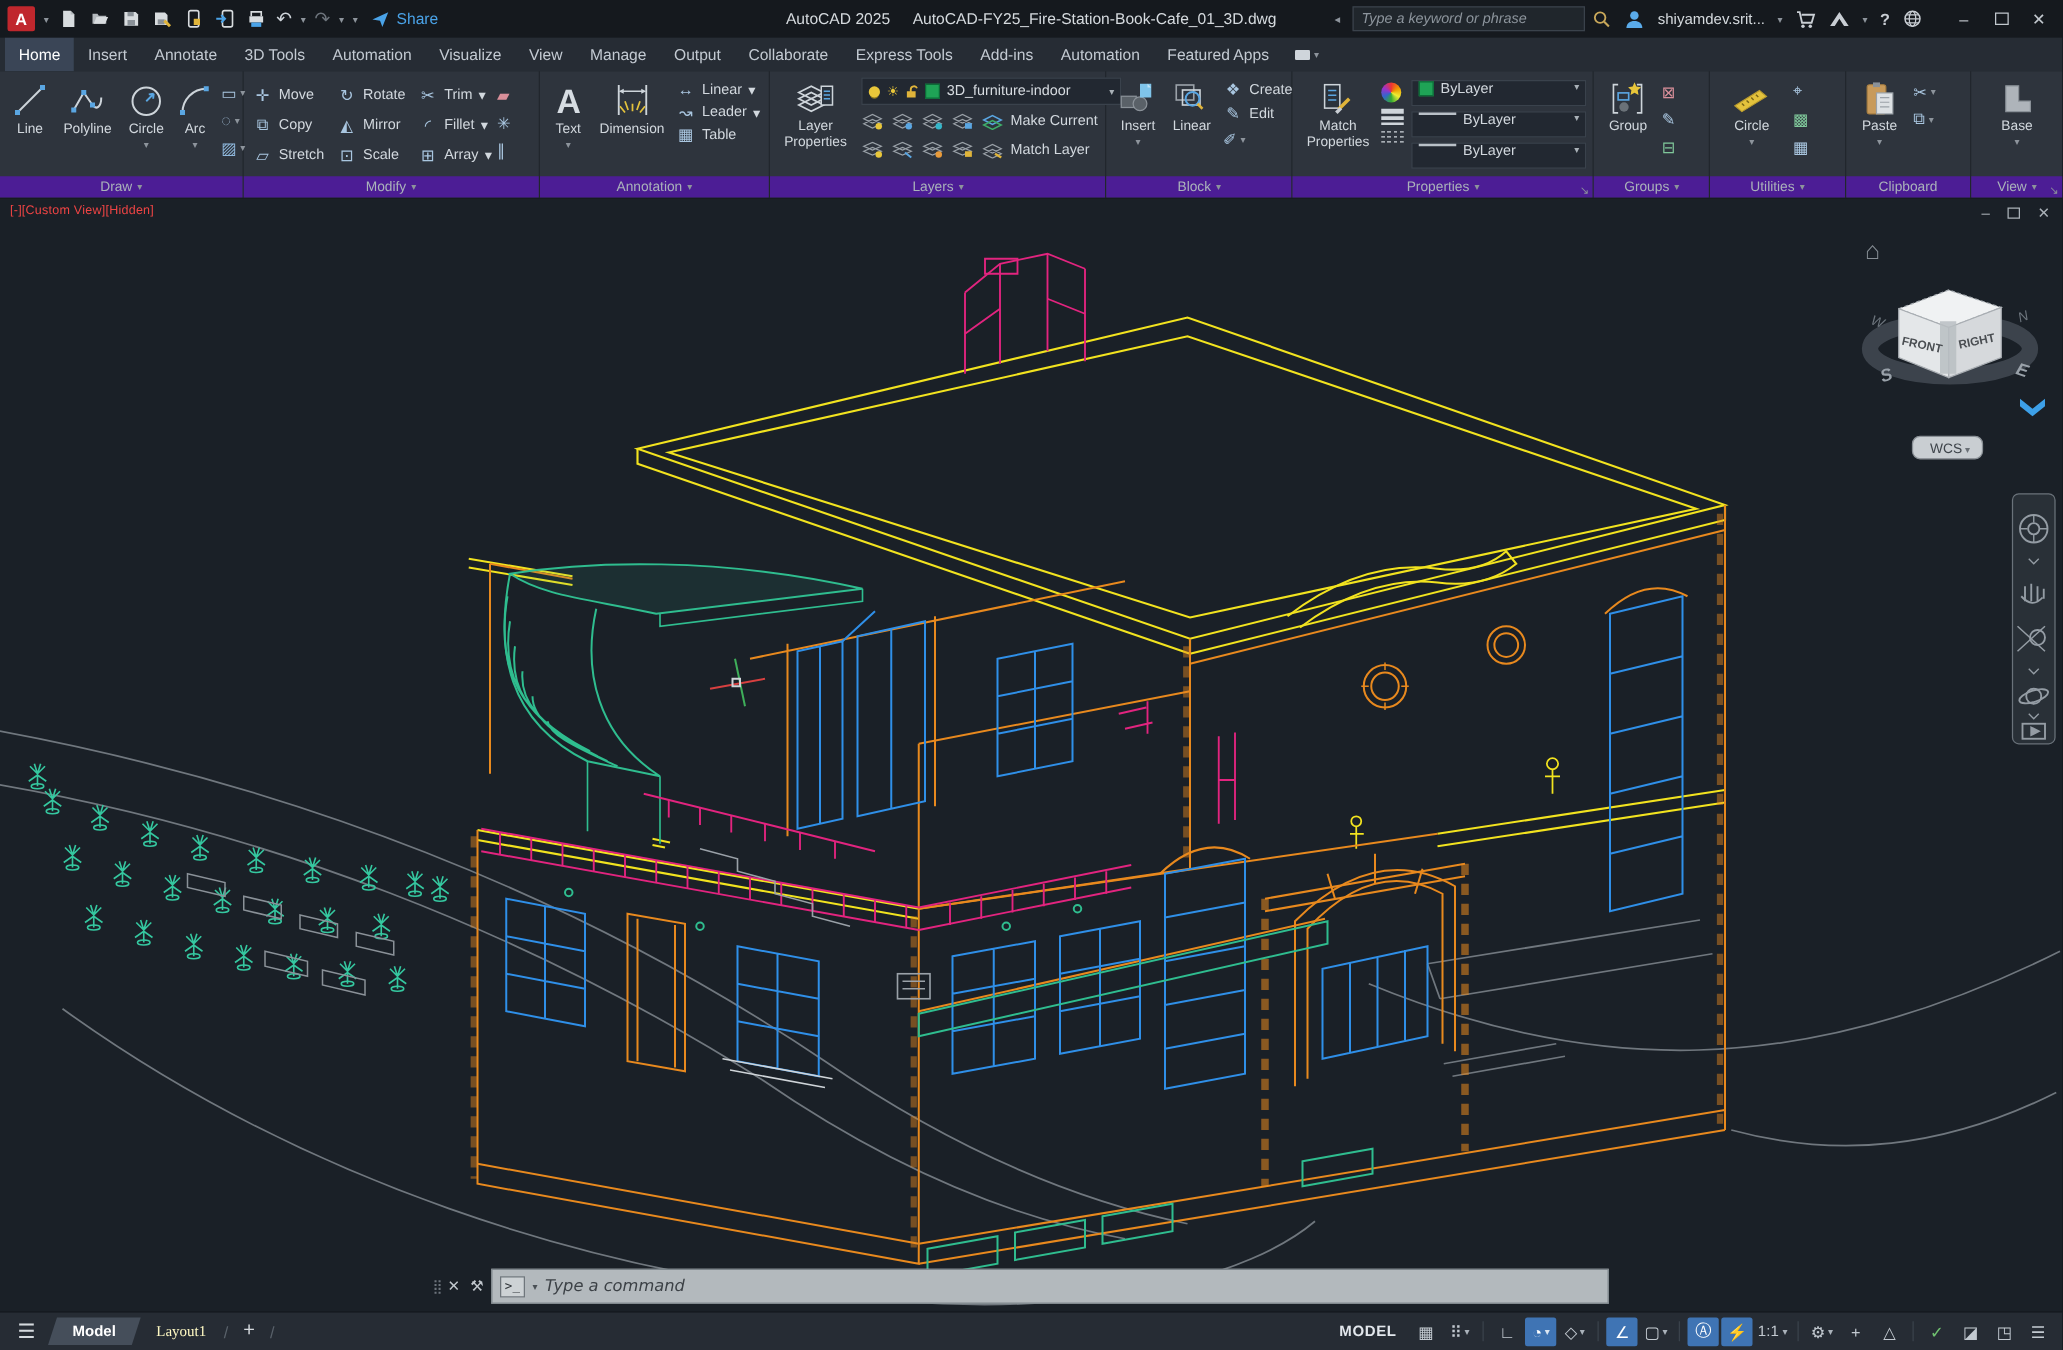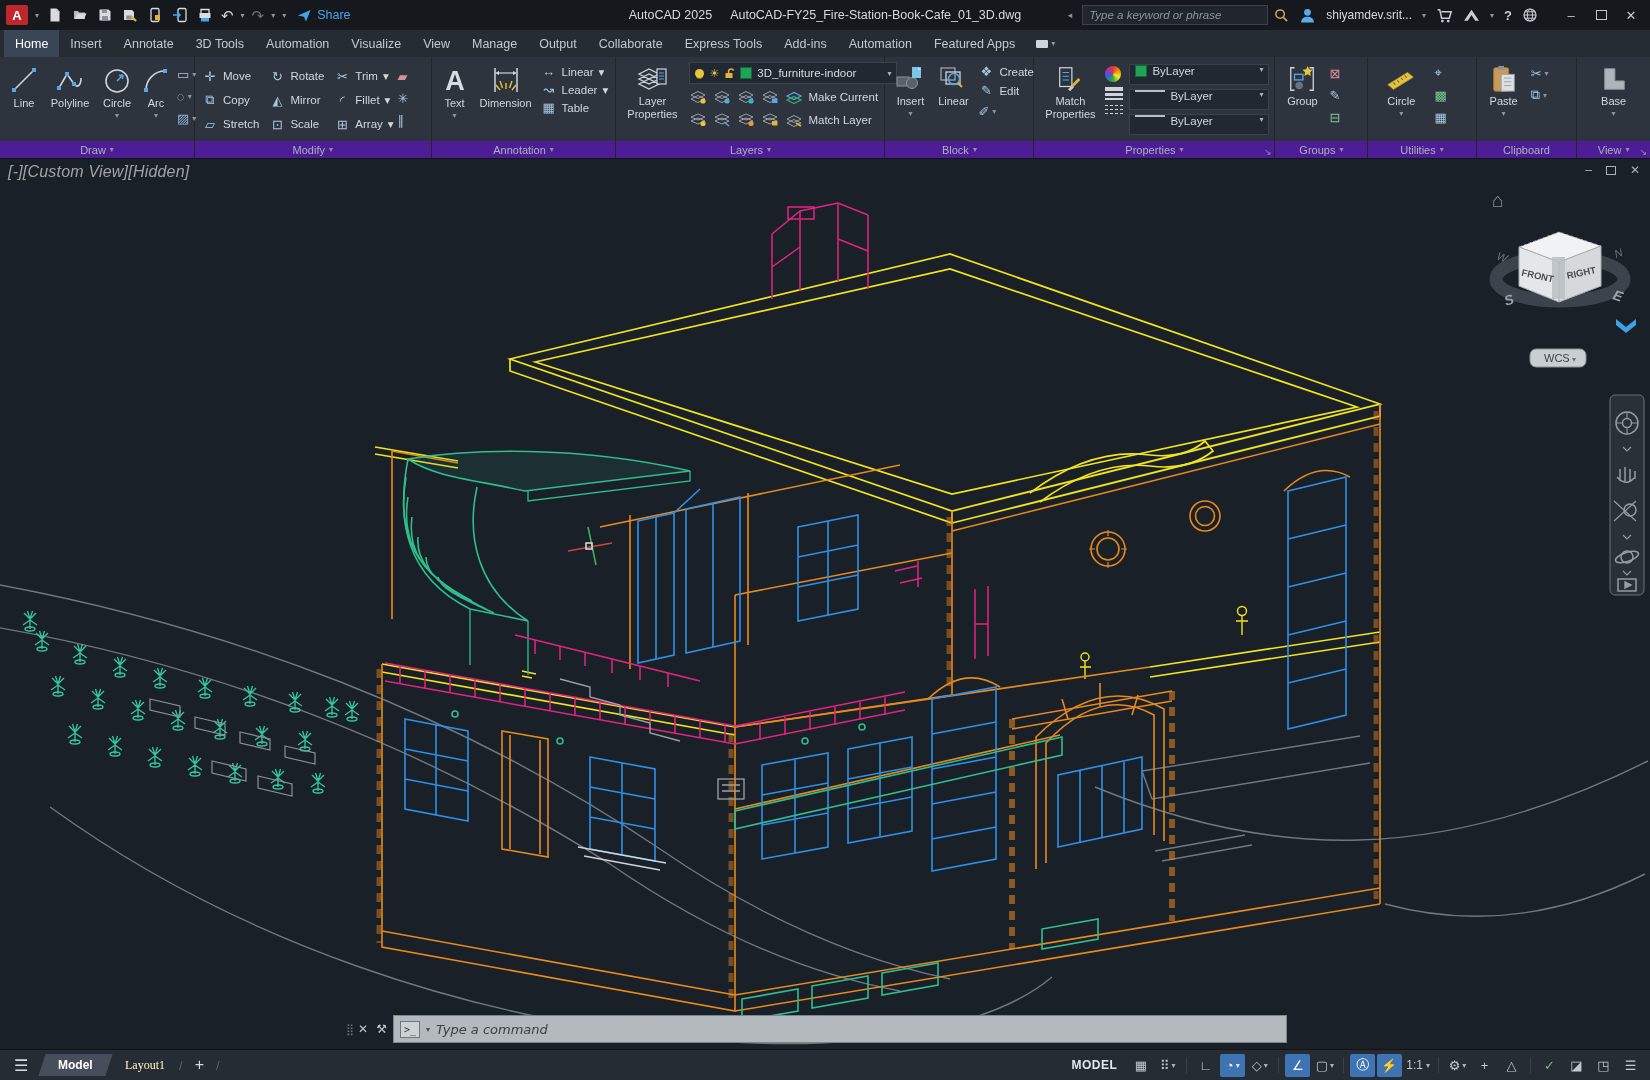--- a/index.html
+++ b/index.html
@@ -77,21 +77,21 @@
   .lticon i{display:block;height:1px;background:#cfd5db;
      background:repeating-linear-gradient(90deg,#cfd5db 0 3px,transparent 3px 5px);}
   .combos{display:flex;flex-direction:column;gap:4px;padding-top:2px;}
   .combo{height:19px;background:#222831;border:1px solid #3a424c;display:flex;align-items:flex-start;
          font-size:11.5px;color:#d2d8de;padding:0 5px;gap:5px;width:128px;}
   .lsample{width:30px;height:2px;background:#b9c0c7;}
 
   
   .canvas{position:relative;flex:1;background:#1a2027;overflow:hidden;}
   .canvas svg.dwg{position:absolute;inset:0;}
-  .vplabel{position:absolute;left:8px;top:4px;font-size:16px;color:#a3a3a3;letter-spacing:.2px;font-style:italic;}
+  .vplabel{position:absolute;left:8px;top:4px;font-size:10px;color:#ef4444;letter-spacing:.2px;}
   .dwgwin{position:absolute;right:10px;top:4px;display:flex;gap:14px;align-items:center;color:#aab1b8;font-size:12px;}
   .dwgwin .wbox{width:8px;height:7px;border:1.4px solid #aab1b8;}
 
   
   .cmdbar{position:absolute;left:346px;bottom:6px;height:28px;display:flex;align-items:center;}
   .cmdgrip{color:#6d747c;font-size:11px;margin-right:6px;letter-spacing:-2px;}
   .cmdx{color:#c2c8ce;font-size:12px;margin-right:8px;}
   .cmdwrench{color:#c2c8ce;font-size:12px;margin-right:6px;}
   .cmdfield{width:880px;height:26px;background:#b3b9bd;border:1px solid #7e868c;display:flex;
             align-items:center;padding:0 6px;gap:6px;}

